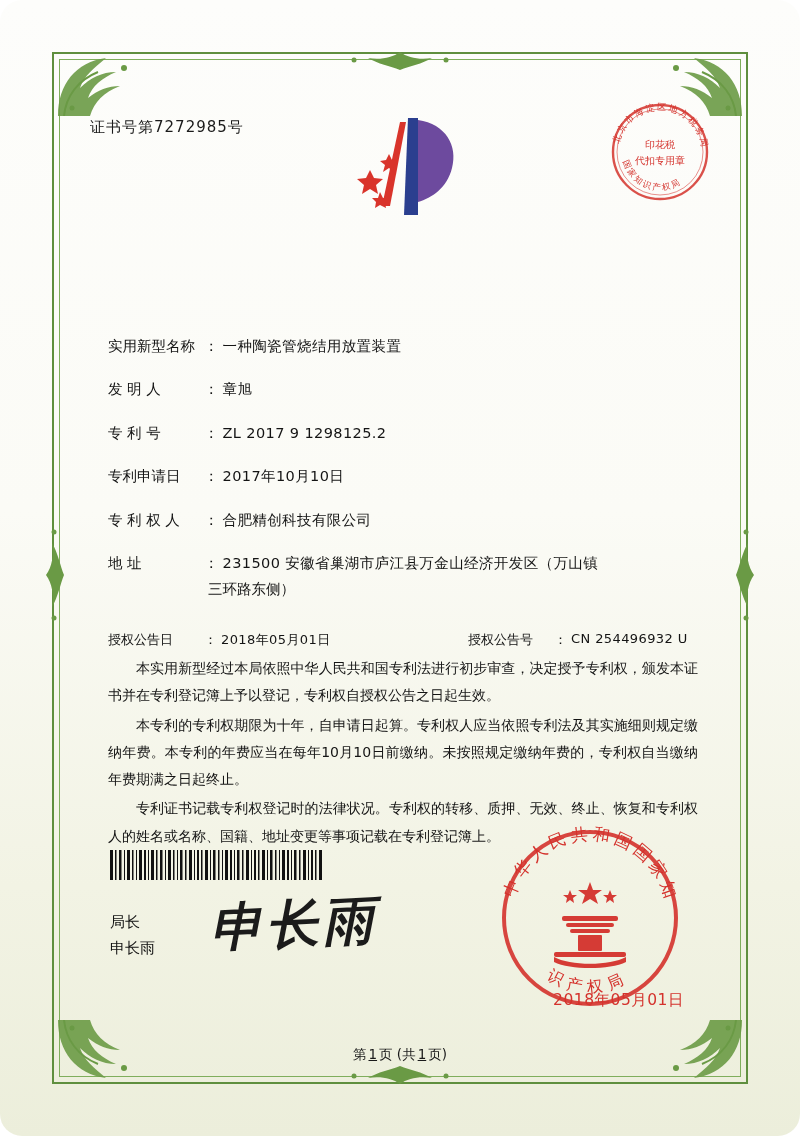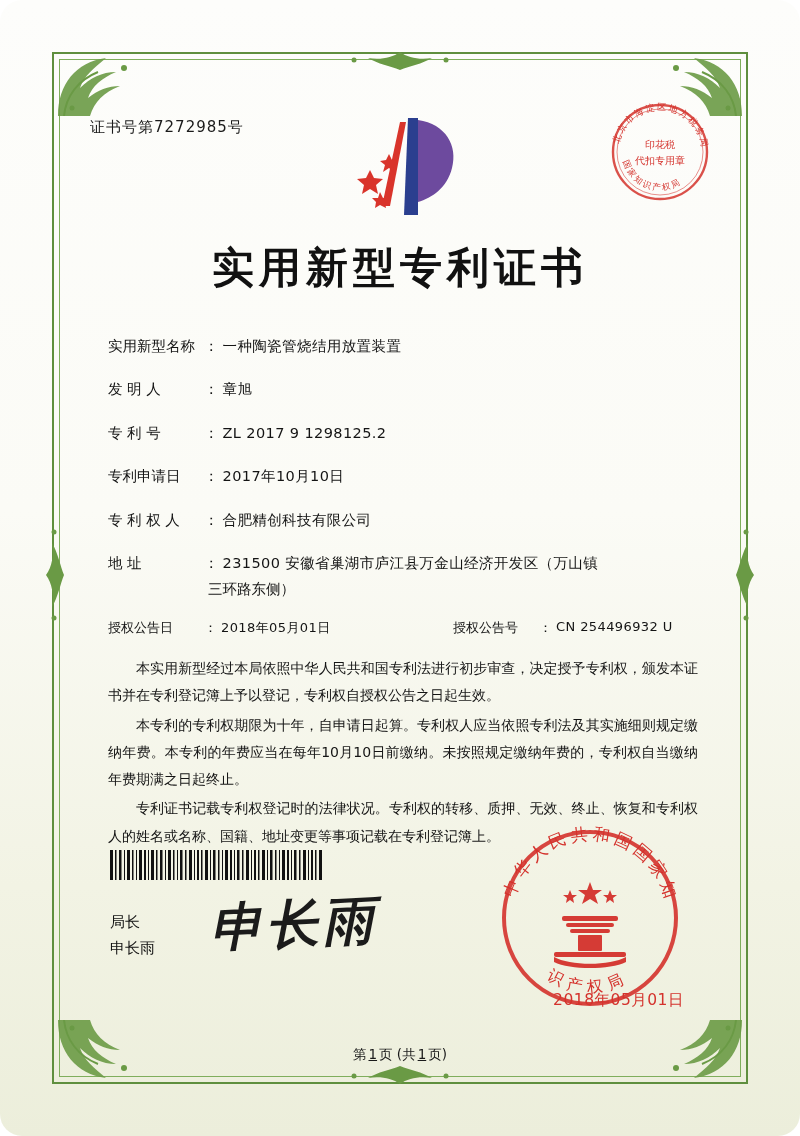--- a/index.html
+++ b/index.html
@@ -141,32 +141,32 @@
     flex: 0 0 auto;
     padding-right: 4px;
   }
   .field-value {
     flex: 1 1 auto;
     letter-spacing: 0.4px;
   }
   .addr-second {
     padding-left: 100px;
     margin-top: -16px;
-    margin-bottom: 20px;
+    margin-bottom: 32px;
     font-size: 14.5px;
     color: #141414;
   }
   .grant-row {
     display: flex;
     font-size: 13px;
     color: #141414;
     margin-bottom: 20px;
   }
   .grant-left { width: 345px; flex: 0 0 345px; display: flex; }
-  .grant-right { flex: 1 1 auto; display: flex; }
+  .grant-right { flex: 1 1 auto; display: flex; margin-left: 15px; }
   .grant-right .field-label { width: 86px; flex: 0 0 86px; }
 
   .body-text {
     position: absolute;
     left: 18px;
     right: 0;
     top: 565px;
     font-size: 14px;
     line-height: 1.95;
     color: #141414;
@@ -338,21 +338,20 @@
           <textPath href="#arcTop" startOffset="6%">北京市海淀区地方税务局</textPath>
         </text>
         <text font-size="8.5" fill="#d4322c" font-family="'DejaVu Sans',sans-serif" letter-spacing="2">
           <textPath href="#arcBot" startOffset="8%">国家知识产权局</textPath>
         </text>
         <text x="56" y="52" text-anchor="middle" font-size="10" fill="#d4322c" font-family="'DejaVu Sans',sans-serif">印花税</text>
         <text x="56" y="68" text-anchor="middle" font-size="10" fill="#d4322c" font-family="'DejaVu Sans',sans-serif">代扣专用章</text>
       </svg>
     </div>
 
-    <div class="doc-title">实用新型专利证书</div>
 
     <div class="fields">
 
       <div class="field-row">
         <span class="field-label">实用新型名称</span>
         <span class="field-colon">：</span>
         <span class="field-value">一种陶瓷管烧结用放置装置</span>
       </div>
 
       <div class="field-row">

